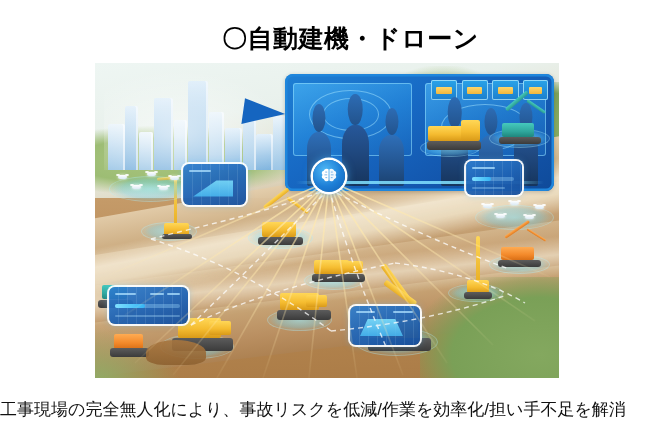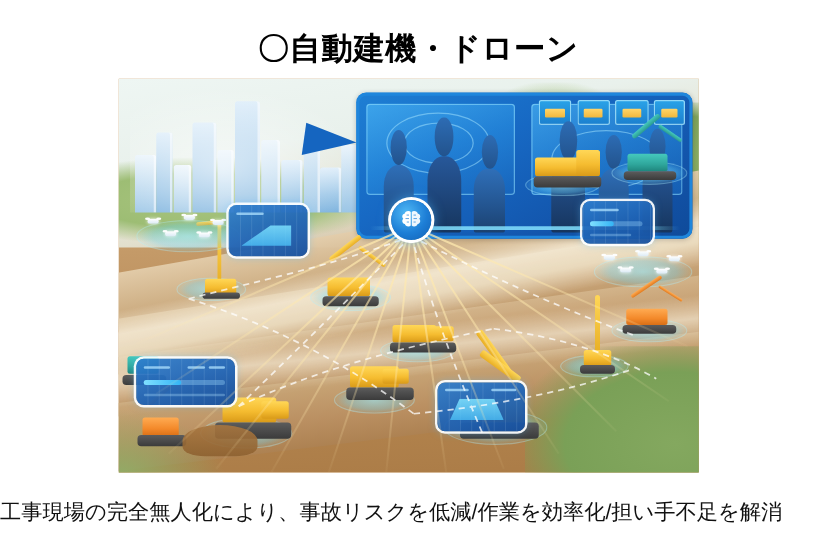--- a/index.html
+++ b/index.html
@@ -8,21 +8,21 @@
     background:#ffffff;
     font-family:"Liberation Sans","DejaVu Sans",sans-serif;
     color:#1a1a1a;
     overflow:hidden;
     position:relative;
   }
   .page{position:relative;width:653px;height:445px;overflow:hidden;background:#fff;}
 
   
   .title{
-    position:absolute;left:0;top:22px;width:597px;
+    position:absolute;left:16px;top:22px;width:597px;
     text-align:center;
     font-size:25px;font-weight:700;
     letter-spacing:.5px;
     color:#000;
     white-space:nowrap;
     padding-left:36px;
   }
 
   
   .illus{

